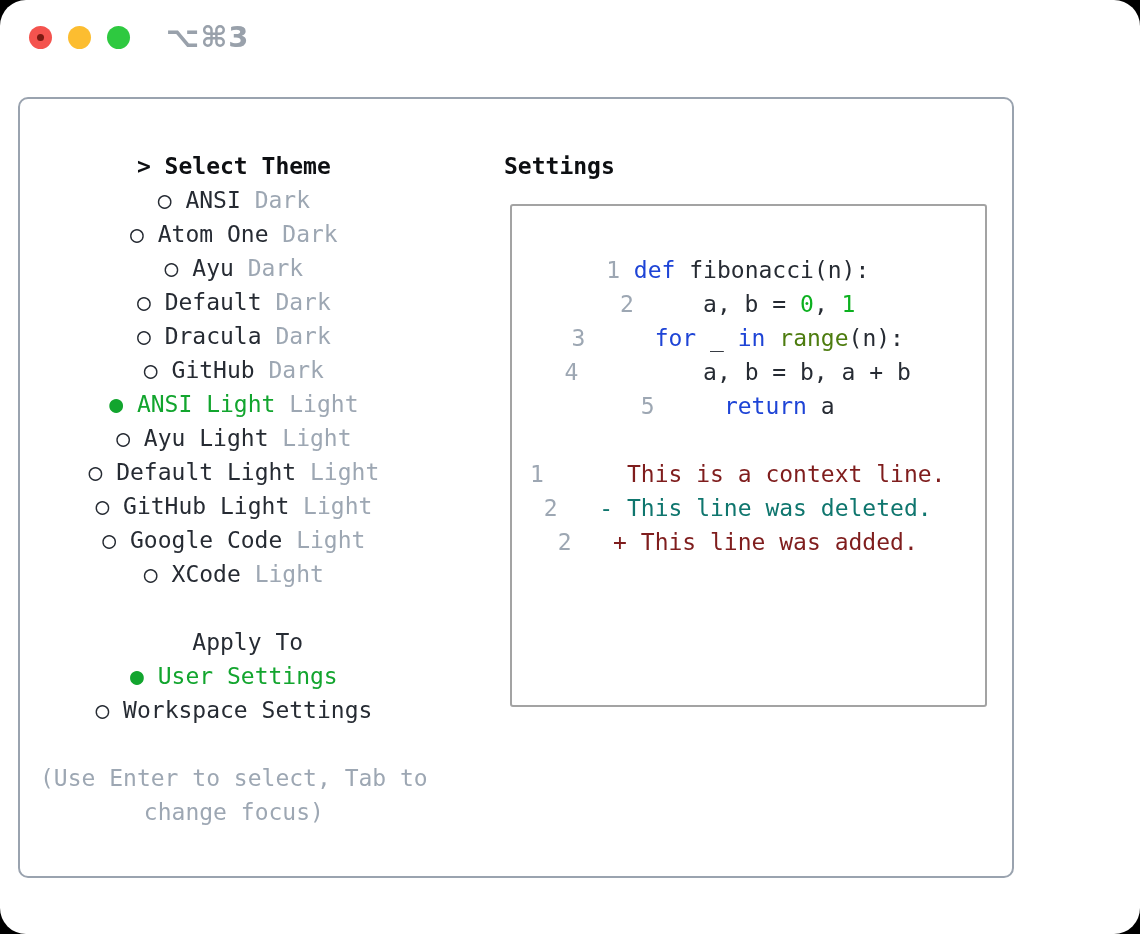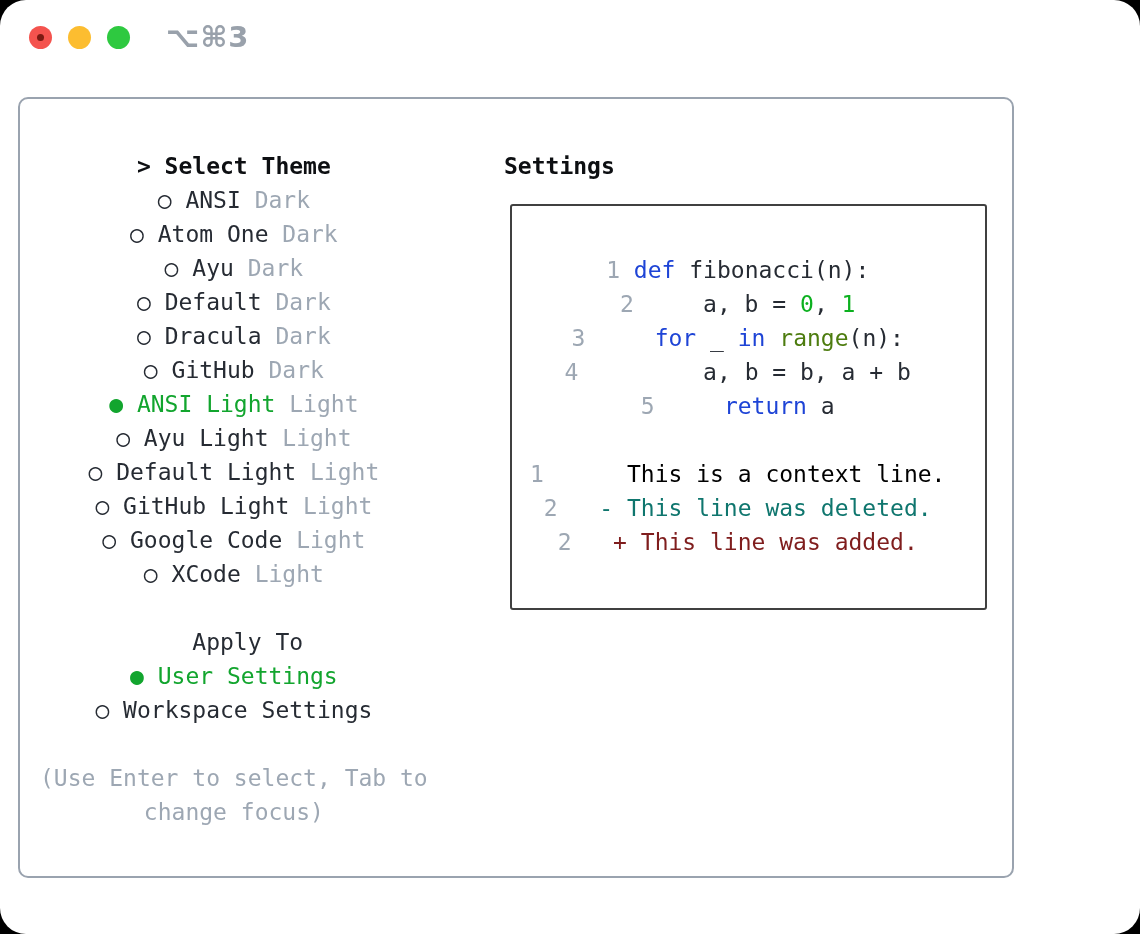--- a/index.html
+++ b/index.html
@@ -28,34 +28,34 @@
   
   .panel {
     position:absolute; left:18px; top:97px; width:996px; height:781px;
     border:2px solid #9aa3af; border-radius:10px; background:#fff;
   }
   .lines { position:absolute; font-size:23px; line-height:34px; white-space:pre; color:#262b33;text-align:center; }
   #theme-lines   { left:20px;  top:50px; }
   #preview-title { position:absolute; left:484px; top:50px; font-size:23px; line-height:34px;
                    font-weight:bold; color:#0d0f12; white-space:pre; }
   .preview-box {
-    position:absolute; left:490px; top:105px; width:477px; height:406px;
-    border:2px solid #404040; border-radius:3px; background:#fff;
+    position:absolute; left:490px; top:105px; width:477px; height:503px;
+    border:2px solid #a3a3a3; border-radius:3px; background:#fff;
   }
   #code-lines { left:18px; top:47px; }
   
   .tok-plain    { color:#262b33; }
   .tok-bold     { color:#0d0f12; font-weight:bold; }
   .tok-muted    { color:#9da7b3; }
   .tok-green    { color:#12a52e; }
   .tok-keyword  { color:#1e44d6; }
   .tok-function { color:#4d7c0f; }
   .tok-number   { color:#0cb01f; }
   .tok-linenum  { color:#9da7b3; }
-  .tok-context  { color:#000000; }
+  .tok-context  { color:#7f1d1d; }
   .tok-deleted  { color:#0f766e; }
   .tok-added    { color:#7f1d1d; }
 </style>
 </head>
 <body>
 
 <div class="window">
 
   <span class="traffic red">
     <span class="dot"></span>

